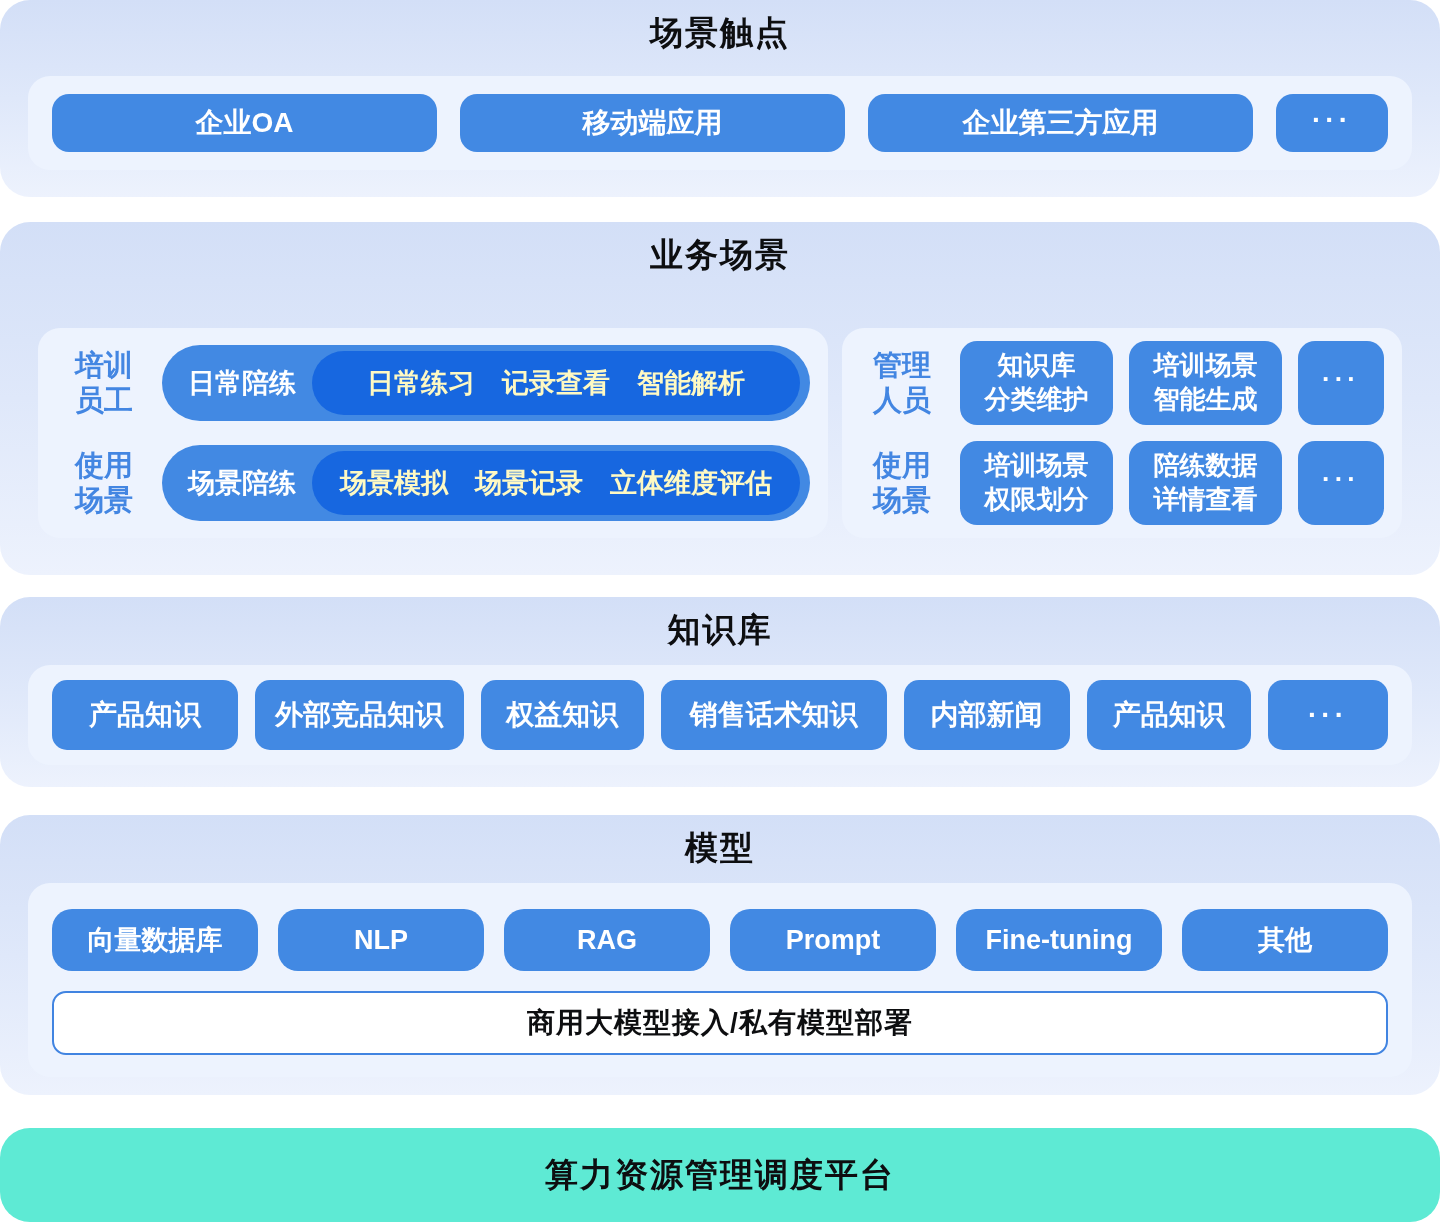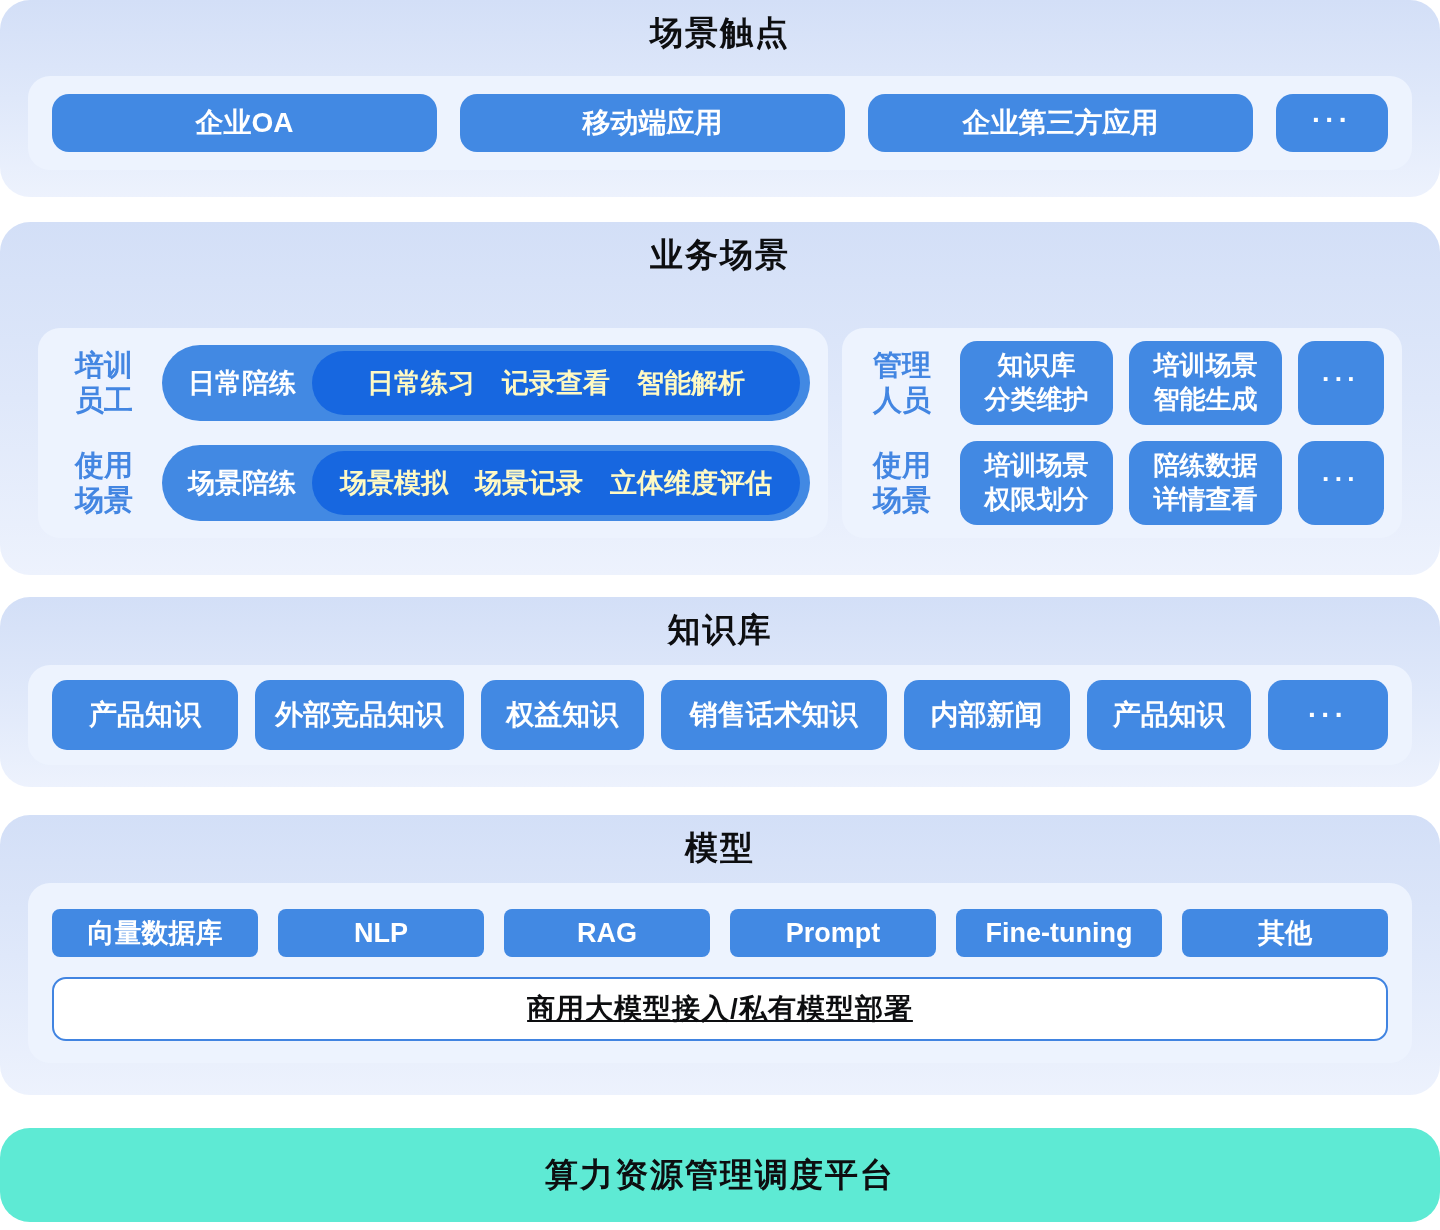--- a/index.html
+++ b/index.html
@@ -59,25 +59,25 @@
           white-space:pre-wrap; }
 
   
   .kb-panel { margin:15px 28px 0; padding:15px 24px; display:flex; gap:17px; }
   .kb-panel .btn { height:70px; border-radius:15px; font-size:28px; padding:0 10px; }
   .kb-panel .more { flex:0 0 120px; }
 
   
   .model-panel { margin:15px 28px 0; padding:26px 24px 22px; }
   .model-row { display:flex; gap:20px; }
-  .model-row .btn { flex:1 1 0; height:48px; border-radius:8px; font-size:27px; }
+  .model-row .btn { flex:1 1 0; height:62px; border-radius:20px; font-size:27px; }
   .model-bar { margin-top:20px; height:64px; background:#ffffff;
                border:2px solid #4184e1; border-radius:14px;
                display:flex; align-items:center; justify-content:center;
-               font-size:28px; font-weight:700; color:#0d0e10; letter-spacing:1px;text-decoration:underline; }
+               font-size:28px; font-weight:700; color:#0d0e10; letter-spacing:1px; }
 </style>
 </head>
 <body>
 
 <div class="canvas">
 
   <section class="sec sec-1">
     <h2 class="sec-title">场景触点</h2>
     <div class="panel tp-panel">
       <div class="btn">企业OA</div>

